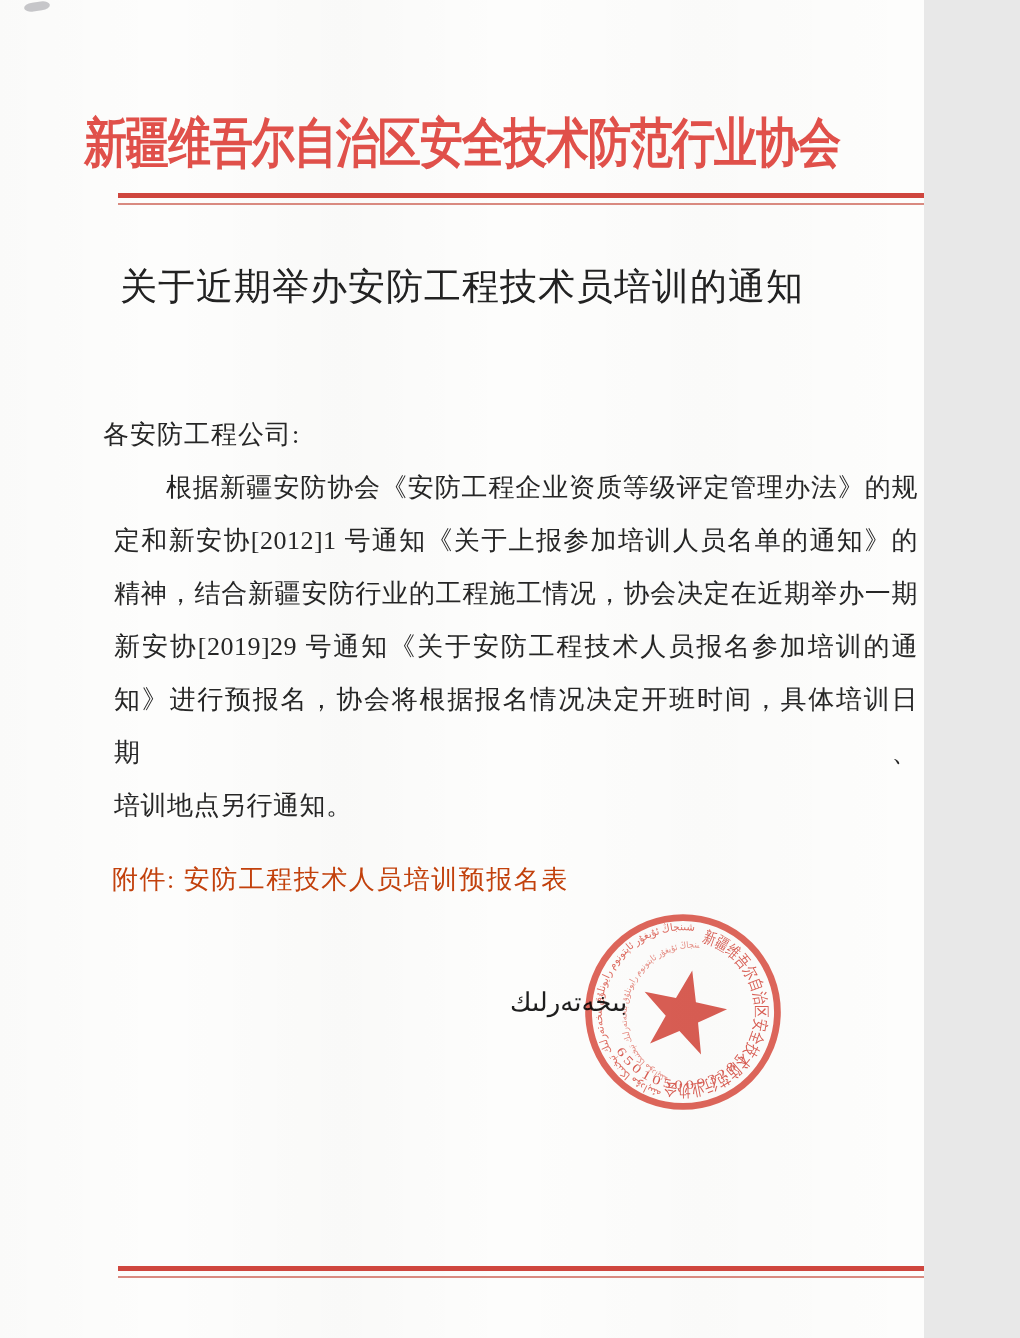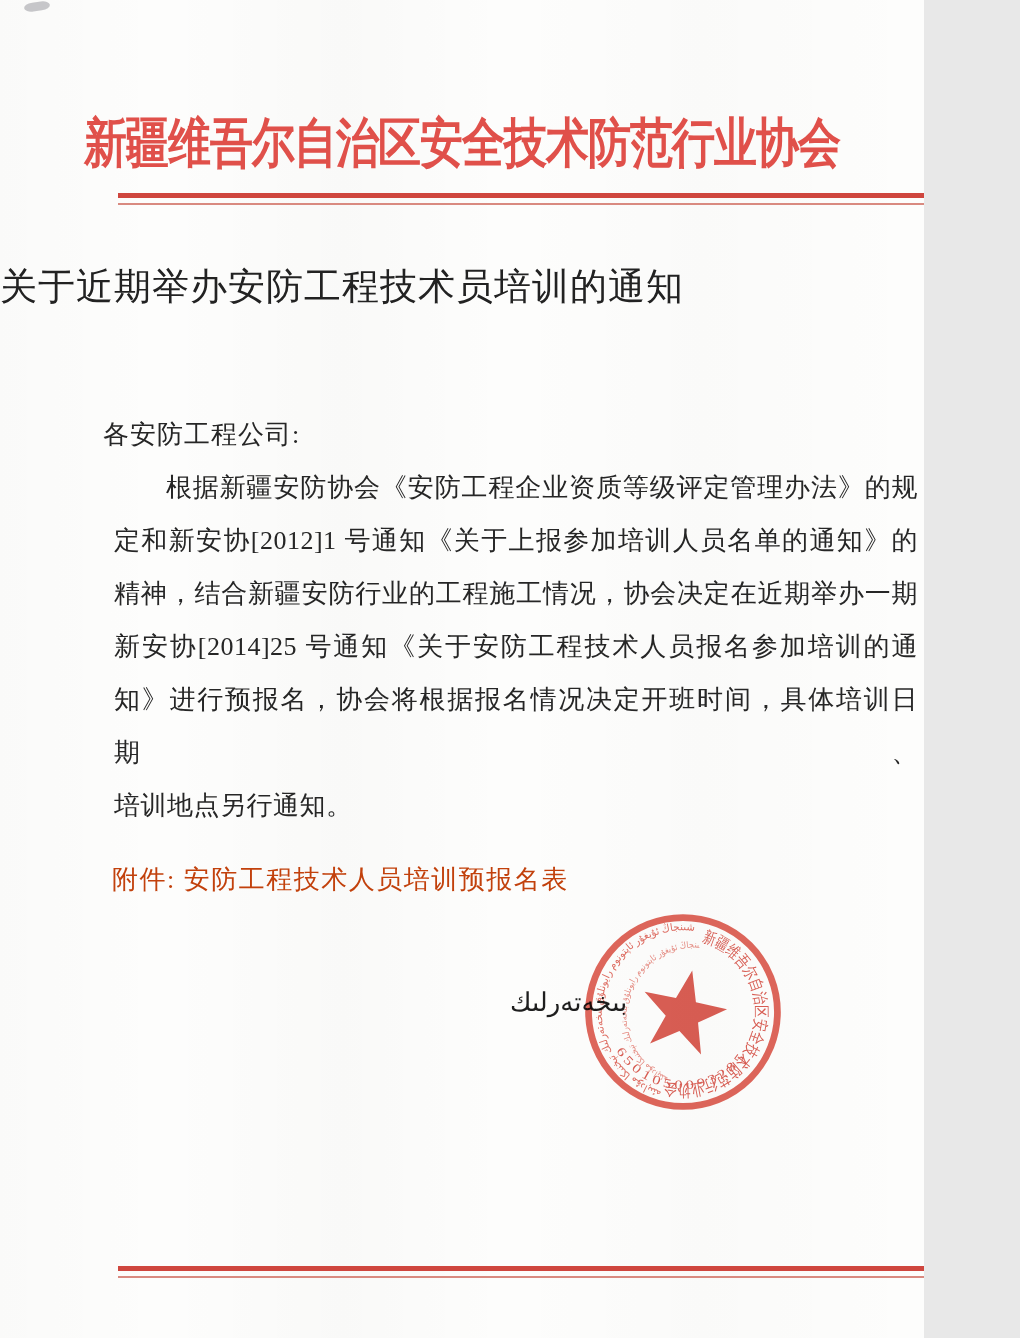--- a/index.html
+++ b/index.html
@@ -29,21 +29,21 @@
     transform:scaleY(1.24); transform-origin:50% 0;
     white-space:nowrap;
   }
   .rule{ position:absolute; left:118px; width:814px; }
   .rule .thick{ height:5px; background:#cf463e; }
   .rule .thin{ height:2px; background:#d98a80; margin-top:5px; }
   .rule-header{ top:193px; }
   .rule-footer{ top:1266px; }
   .doc-title{
     position:absolute; left:0; top:262px; width:100%;
-    text-align:left; font-size:37px; font-weight:500;
+    text-align:center; font-size:37px; font-weight:500;
     color:#222; letter-spacing:1px; white-space:nowrap;
   }
   .doc-number{
     position:absolute; top:341px; right:125px;
     font-size:26px; color:#222; letter-spacing:1px; white-space:nowrap;
   }
   .body-block{
     position:absolute; left:103px; top:408px; width:815px;
     font-size:26px; line-height:53px; color:#262626;
   }
@@ -87,21 +87,21 @@
   </div>
 
   <div class="doc-title">关于近期举办安防工程技术员培训的通知</div>
 
 
   <div class="body-block">
     <div class="salutation">各安防工程公司:</div>
     <div class="line just indent">根据新疆安防协会《安防工程企业资质等级评定管理办法》的规</div>
     <div class="line just">定和新安协[2012]1 号通知《关于上报参加培训人员名单的通知》的</div>
     <div class="line just">精神，结合新疆安防行业的工程施工情况，协会决定在近期举办一期</div>
-    <div class="line just">新安协[2014]25 号通知《关于安防工程技术人员报名参加培训的通</div>
+    <div class="line just">新安协[2019]29 号通知《关于安防工程技术人员报名参加培训的通</div>
     <div class="line just">知》进行预报名，协会将根据报名情况决定开班时间，具体培训日期、</div>
     <div class="line">培训地点另行通知。</div>
   </div>
 
   <div class="attachment">附件: 安防工程技术人员培训预报名表</div>
 
   <div class="sign-date">بىخەتەرلىك</div>
 
   <svg class="seal" viewBox="0 0 220 220" xmlns="http://www.w3.org/2000/svg">
     <defs>

